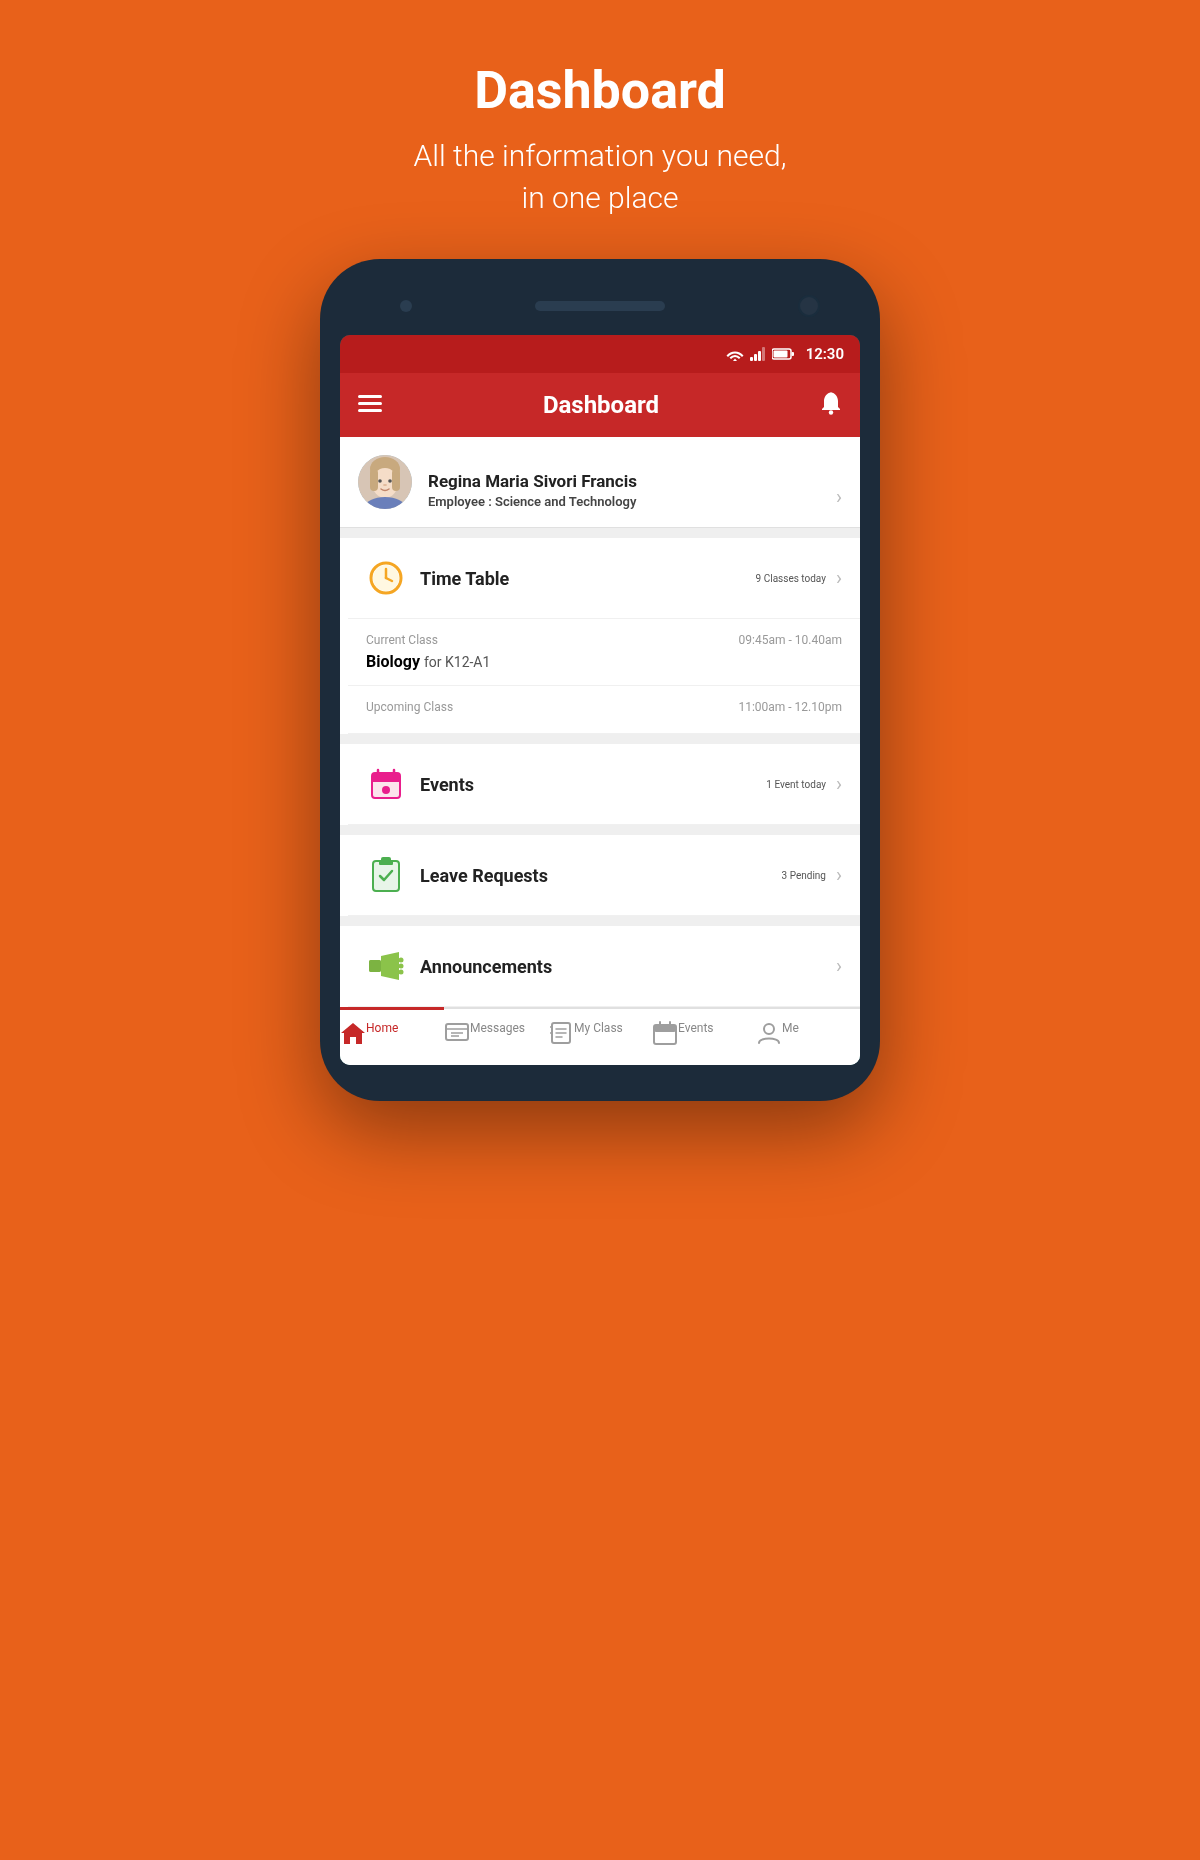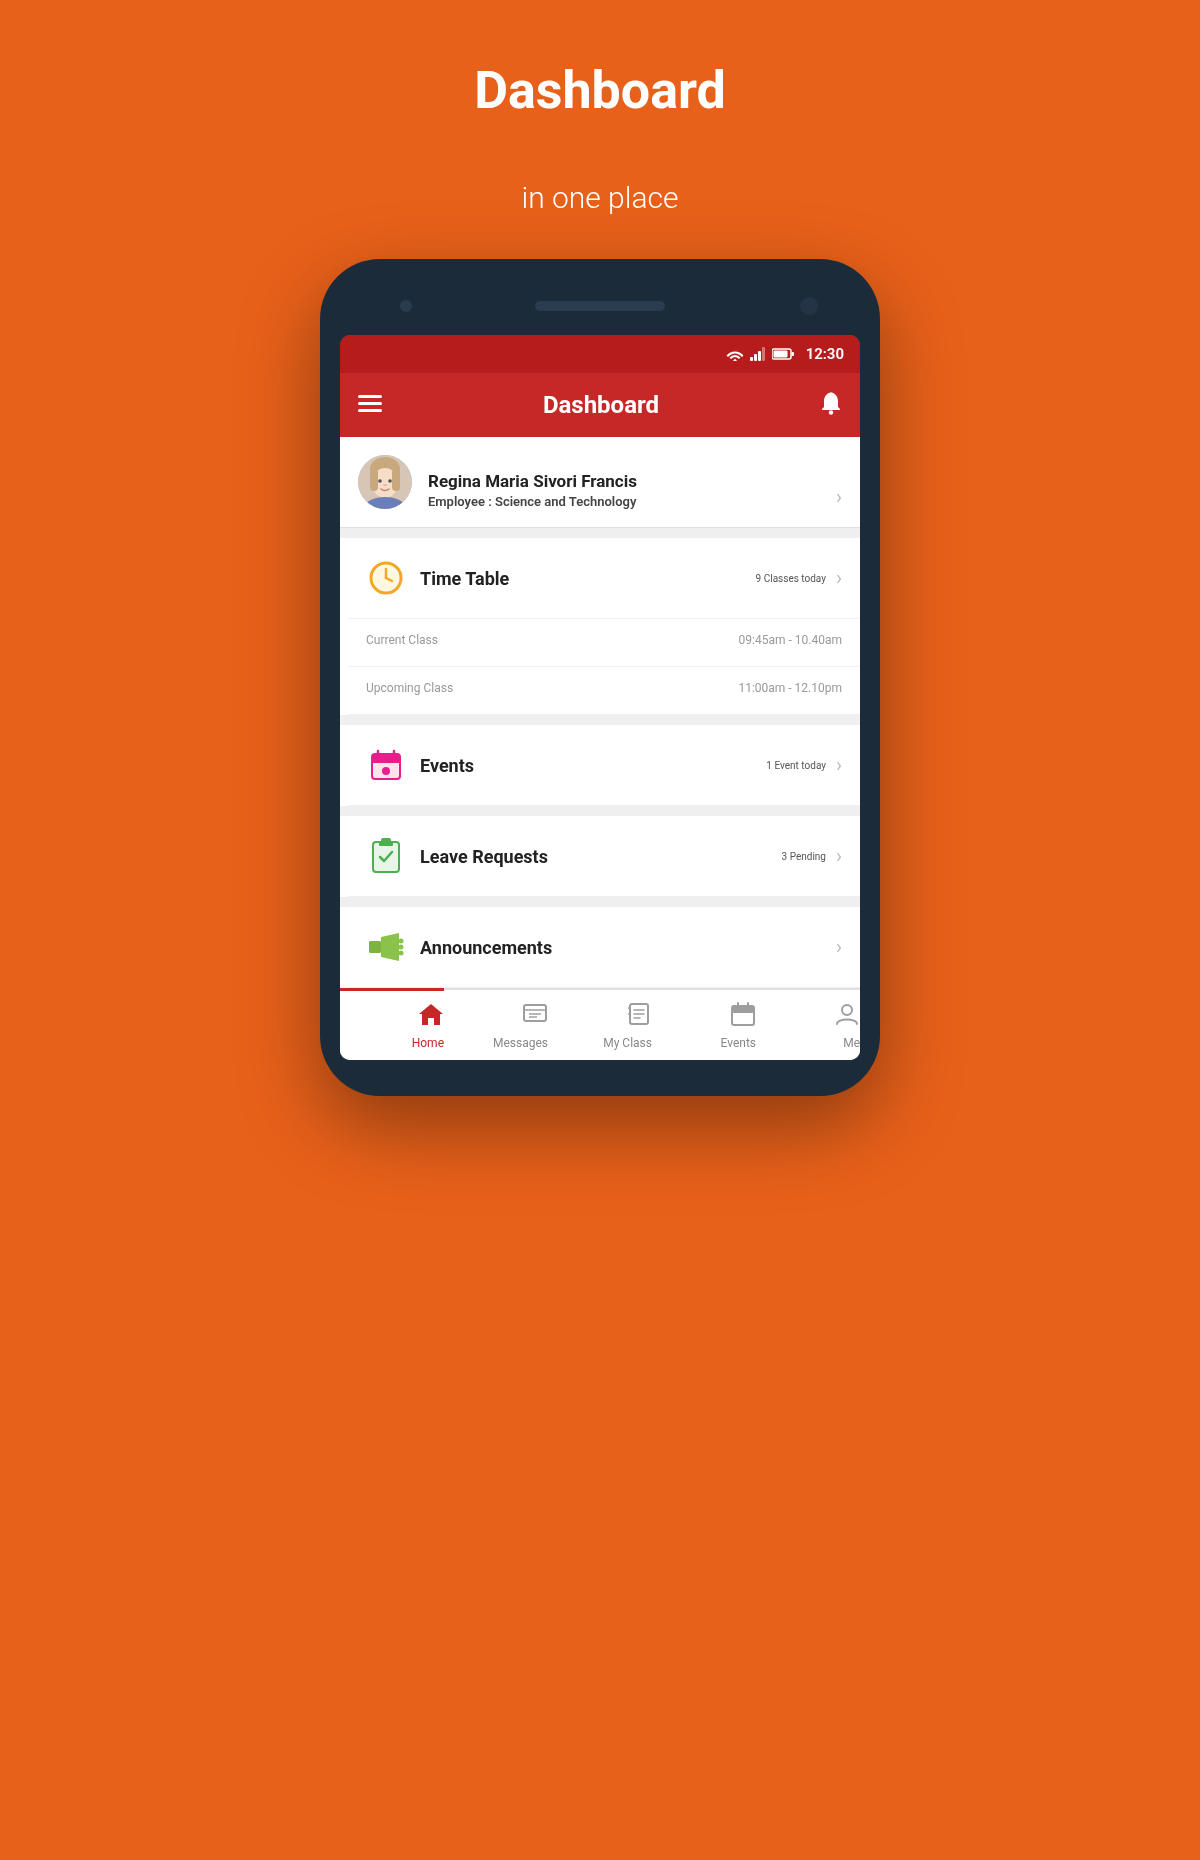--- a/index.html
+++ b/index.html
@@ -238,22 +238,22 @@
 
     
     .bottom-nav {
       background: white;
       display: flex;
       border-top: 2px solid #e0e0e0;
     }
     .nav-item {
       flex: 1;
       display: flex;
-      flex-direction: column;
-      align-items: flex-end;
+      flex-direction: row;
+      align-items: flex-start;
       padding: 12px 0 10px 0;
       cursor: pointer;
     }
     .nav-item .nav-icon { font-size: 24px; margin-bottom: 4px; }
     .nav-item .nav-label { font-size: 12px; color: #888; }
     .nav-item.active .nav-label { color: #c62828; }
     .nav-item.active .nav-icon { color: #c62828; }
     .nav-item:not(.active) .nav-icon { color: #9e9e9e; }
 
     
@@ -271,21 +271,21 @@
 
     
     .icon-clock { color: #F5A623; }
   </style>
 </head>
 <body>
 
 <div class="page-header">
   <h1>Dashboard</h1>
   <p>
-    <br>
+    <span>All the information you need,</span><br>
     <span>in one place</span>
   </p>
 </div>
 
 <div class="phone-shell">
 
   <div class="phone-top-bar">
     <div class="phone-cam-left"></div>
     <div class="phone-speaker"></div>
     <div class="phone-cam-right"></div>
@@ -384,20 +384,21 @@
           <span class="card-label">Time Table</span>
           <span class="card-count">9 Classes today</span>
           <span class="chevron-icon">›</span>
         </div>
 
         <div class="class-row">
           <div class="class-row-header">
             <span class="class-type">Current Class</span>
             <span class="class-time">09:45am - 10.40am</span>
           </div>
+          <div><strong>Biology</strong> <span style="color:#555;font-size:14px;">for K12-A1</span></div>
         </div>
 
         <div class="class-row">
           <div class="class-row-header">
             <span class="class-type">Upcoming Class</span>
             <span class="class-time">11:00am - 12.10pm</span>
           </div>
         </div>
       </div>
 

